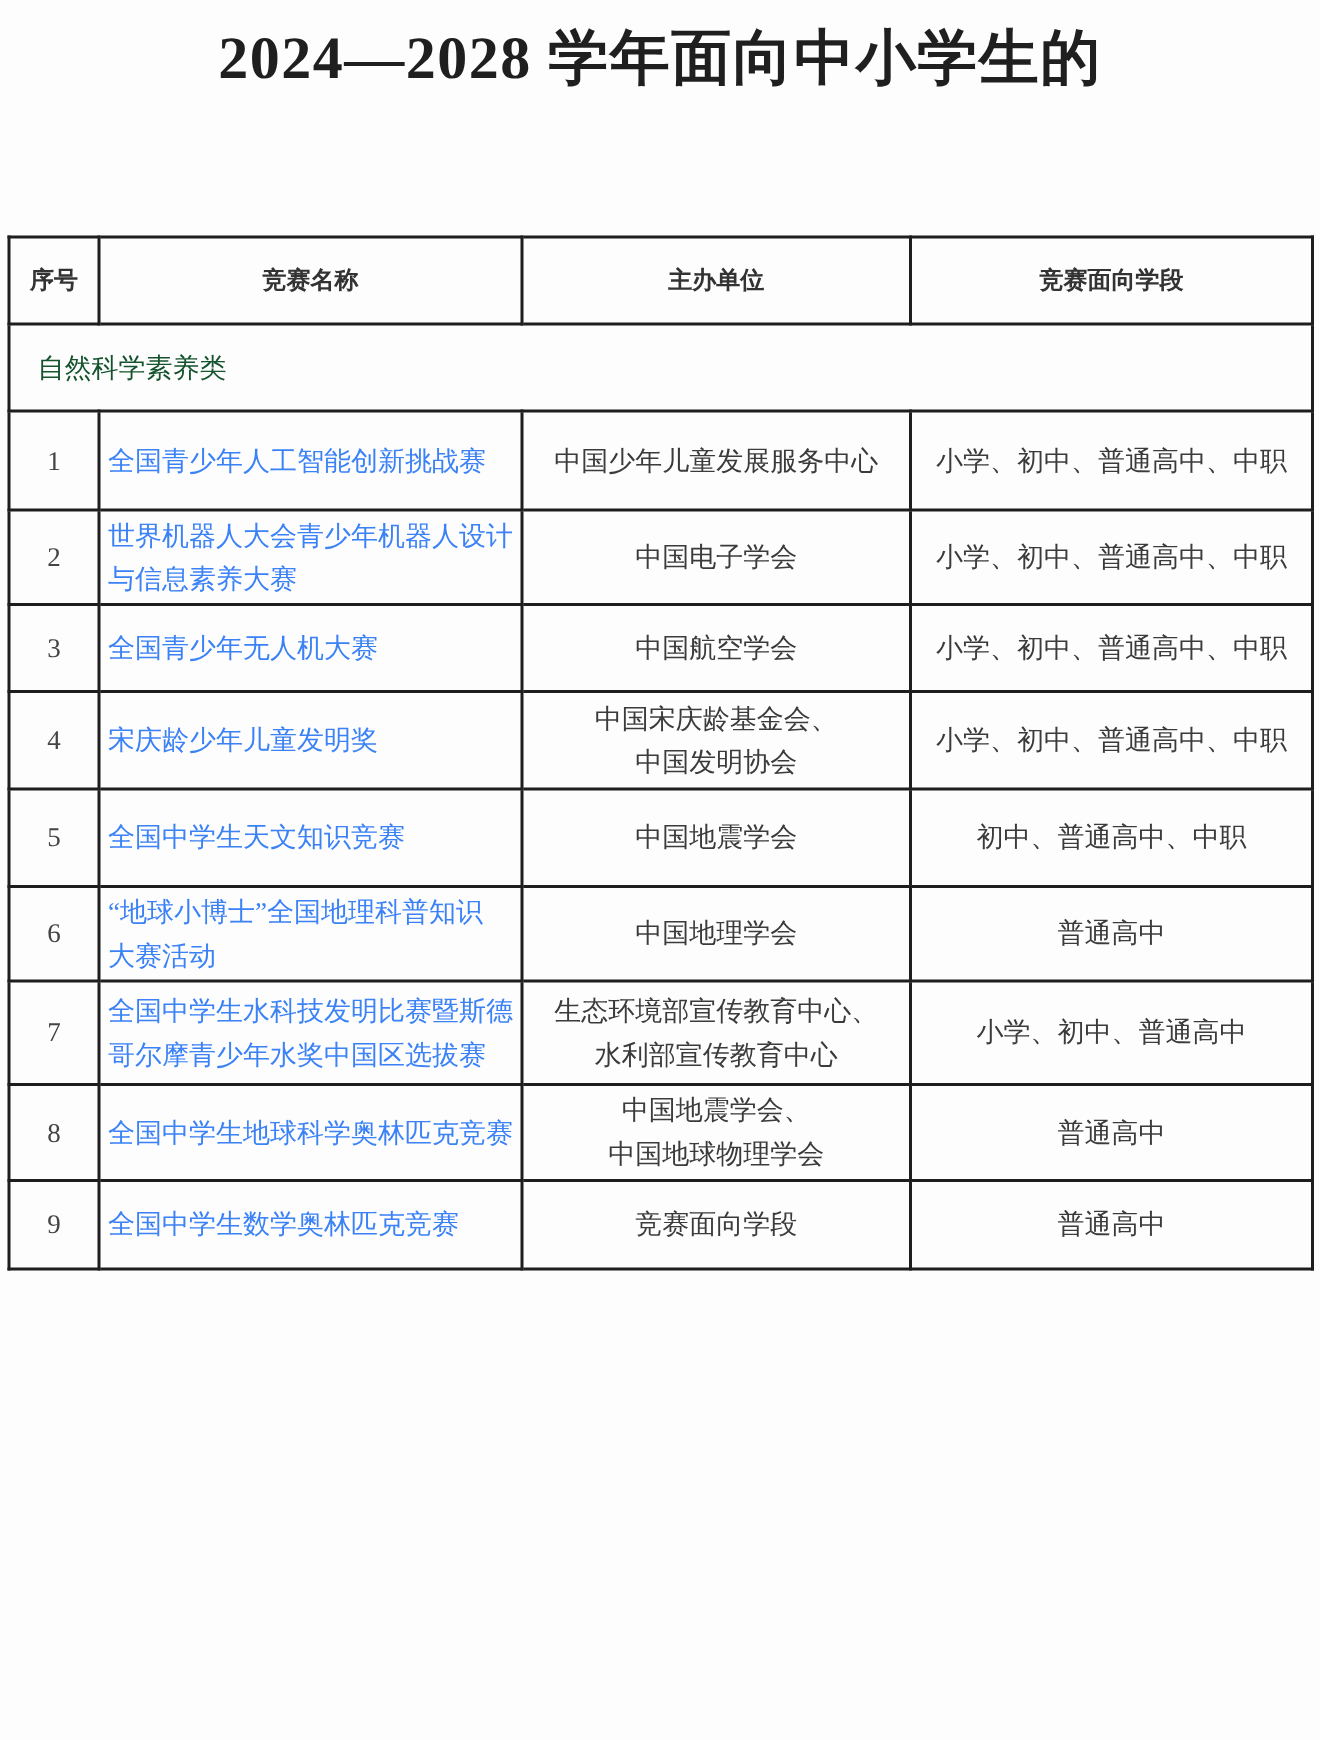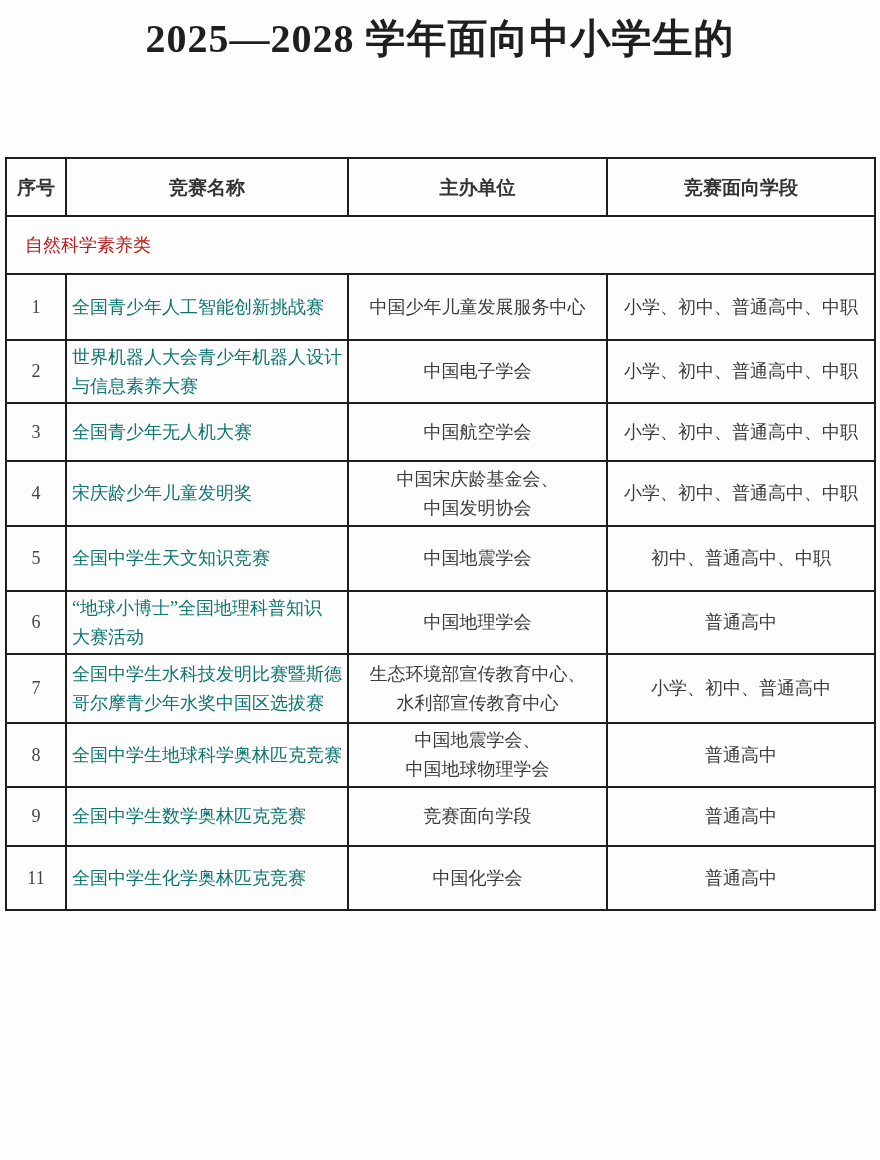--- a/index.html
+++ b/index.html
@@ -41,55 +41,55 @@
   .comp-table td {
     border: 2px solid #1e1e1e;
     vertical-align: middle;
     line-height: 29px;
     white-space: pre-line;
     overflow: hidden;
     padding: 0;
   }
   .comp-table thead tr { height: 58px; }
   .comp-table th {
-    font-size: 19px;
+    font-size: 16px;
     font-weight: 700;
     text-align: center;
     color: #333333;
   }
   tr.section-row { height: 58px; }
   tr.section-row td {
     text-align: left;
     padding-left: 18px;
     font-size: 18px;
-    color: #b91c1c;
+    color: #14532d;
   }
   td.c-num {
     text-align: center;
     color: #444444;
   }
   td.c-name {
     text-align: left;
     padding-left: 5px;
     padding-right: 4px;
-    color: #0f766e;
+    color: #3b82f6;
   }
   td.c-org, td.c-seg {
     text-align: center;
     color: #3b3b3b;
     border-radius: 27px;
   }
 </style>
 </head>
 <body>
 
 <div class="page">
 
   <div class="doc-title">
-    <div>2025—2028 学年面向中小学生的</div>
+    <div>2024—2028 学年面向中小学生的</div>
   </div>
 
   <table class="comp-table">
     <colgroup>
       <col style="width:60px">
       <col style="width:282px">
       <col style="width:259px">
       <col style="width:268px">
     </colgroup>
     <thead>
@@ -158,22 +158,16 @@
       <td class="c-org">中国地震学会、
 中国地球物理学会</td>
       <td class="c-seg">普通高中</td>
     </tr>
         <tr style="height: 59px;">
       <td class="c-num">9</td>
       <td class="c-name">全国中学生数学奥林匹克竞赛</td>
       <td class="c-org">竞赛面向学段</td>
       <td class="c-seg">普通高中</td>
     </tr>
-        <tr style="height: 64px;">
-      <td class="c-num">11</td>
-      <td class="c-name">全国中学生化学奥林匹克竞赛</td>
-      <td class="c-org">中国化学会</td>
-      <td class="c-seg">普通高中</td>
-    </tr>
       </tbody>
   </table>
 
 </div>
 
 </body></html>

